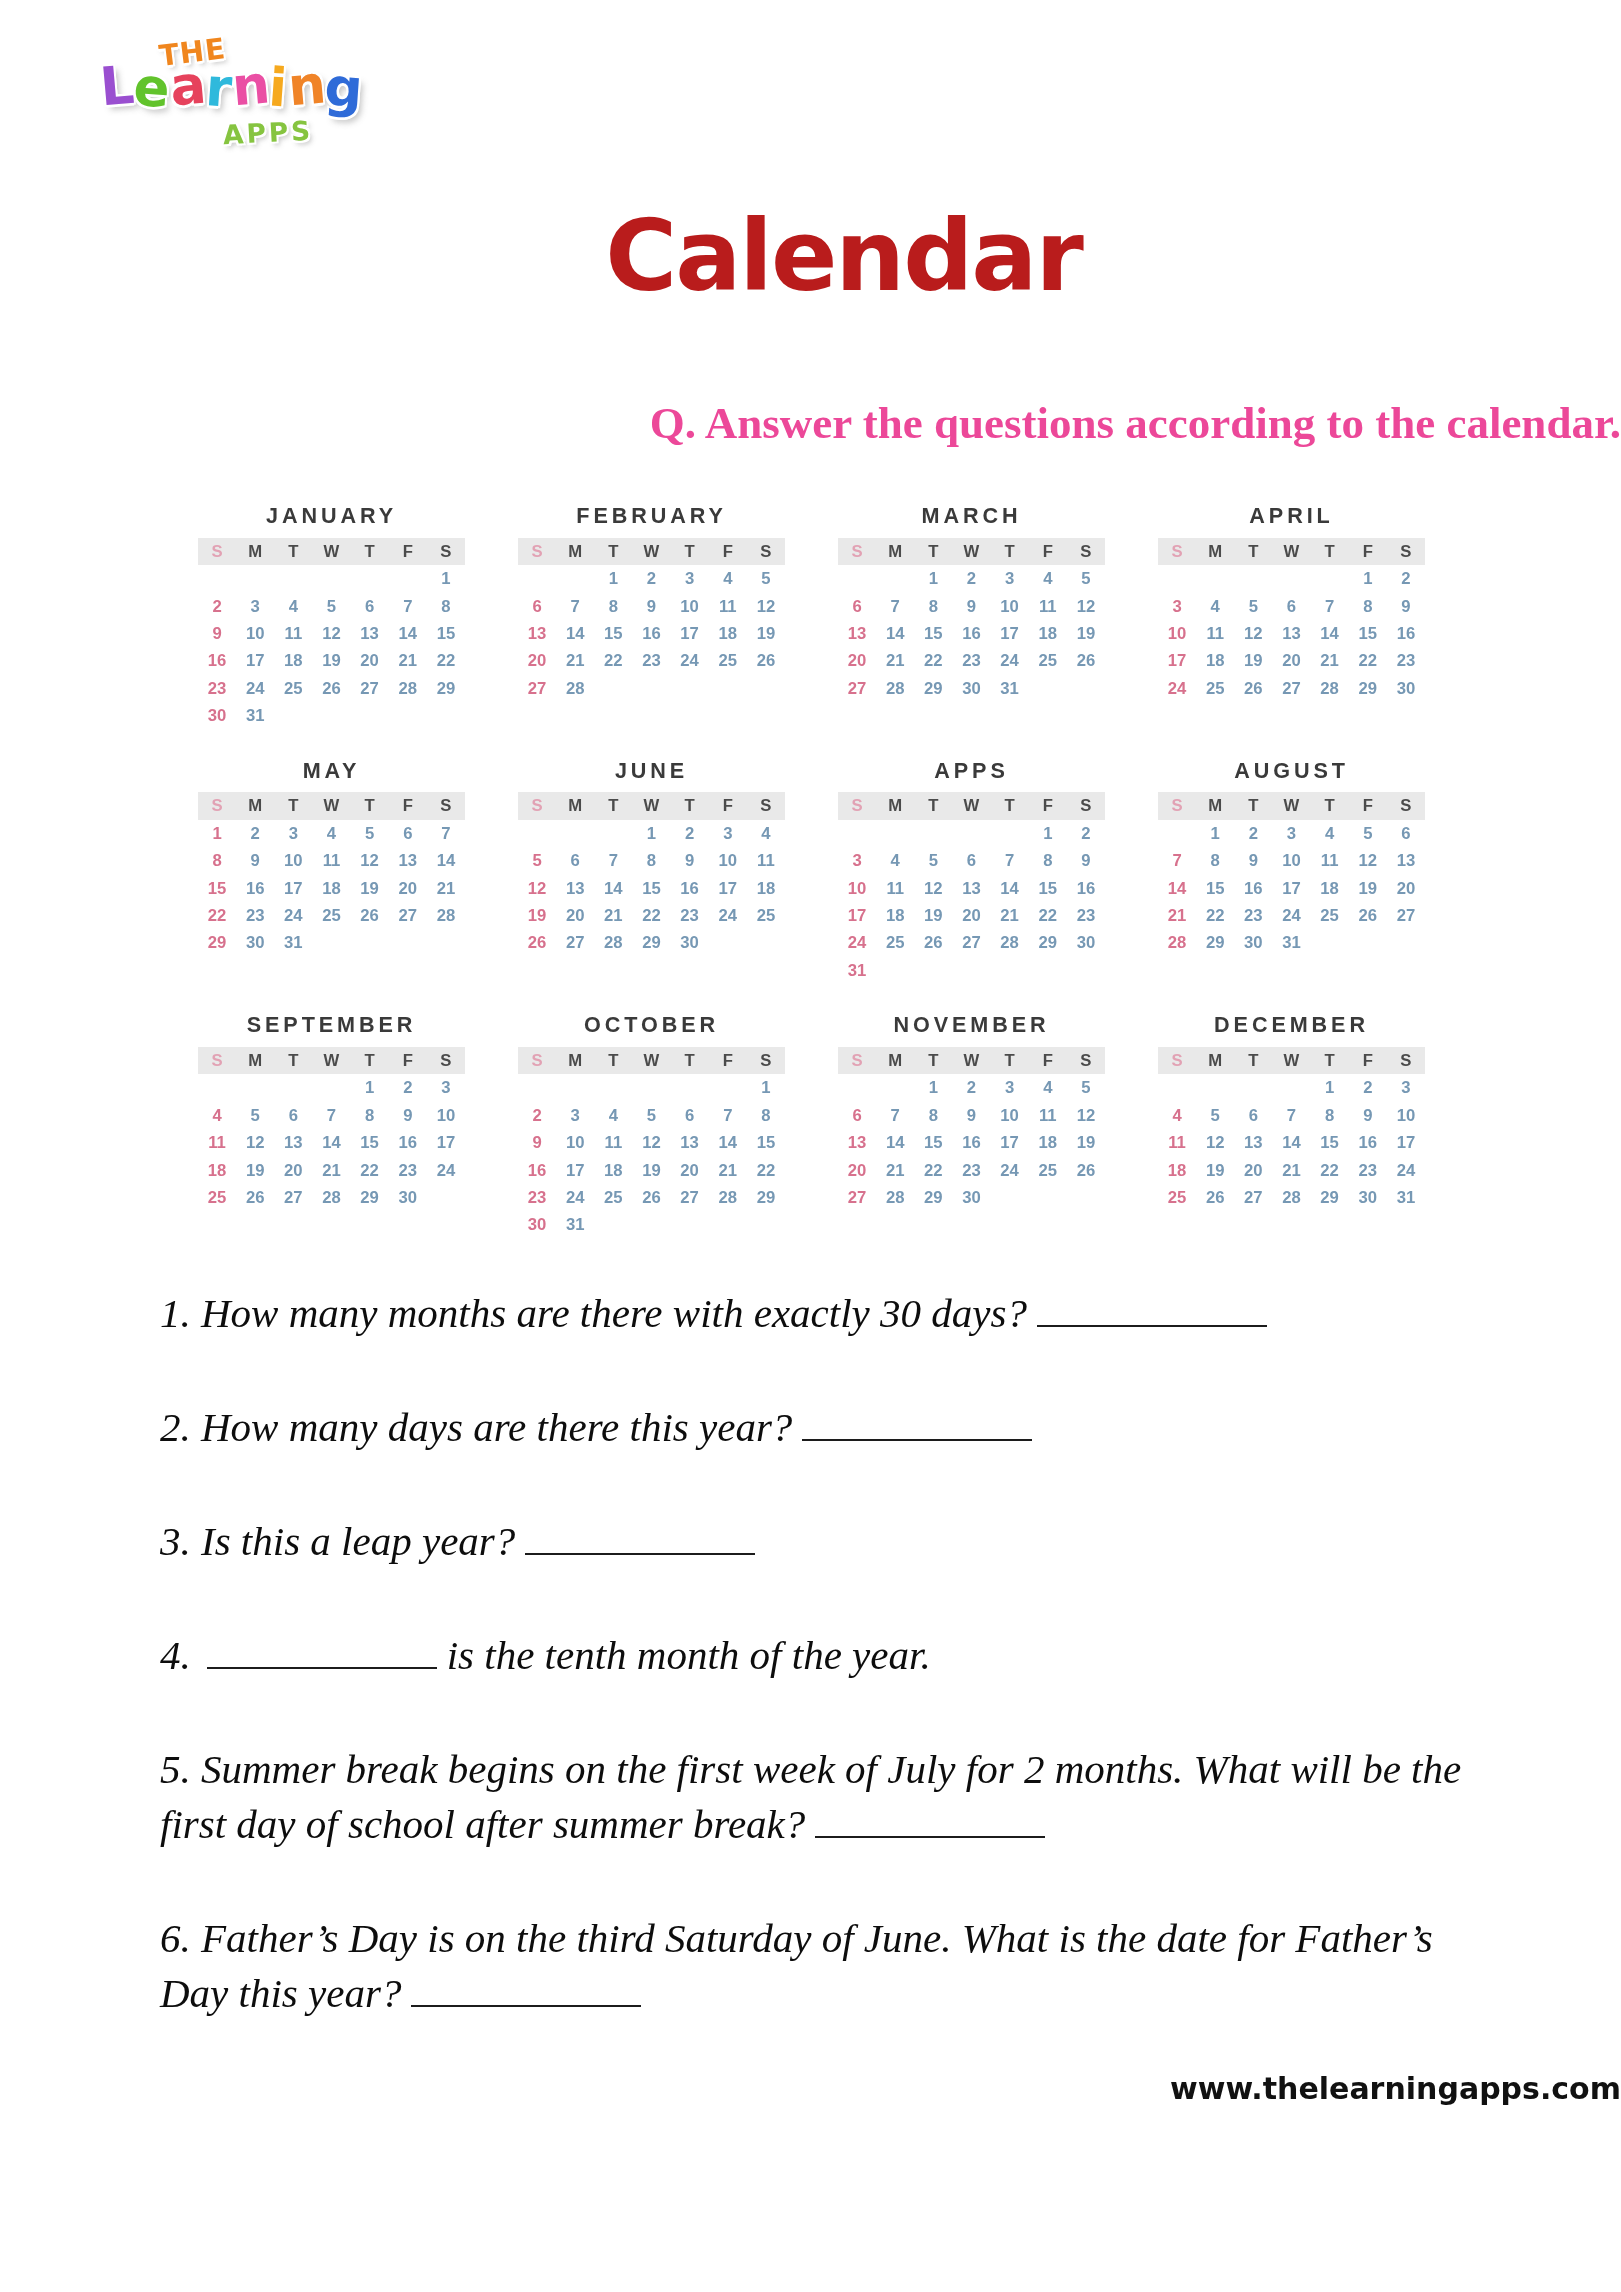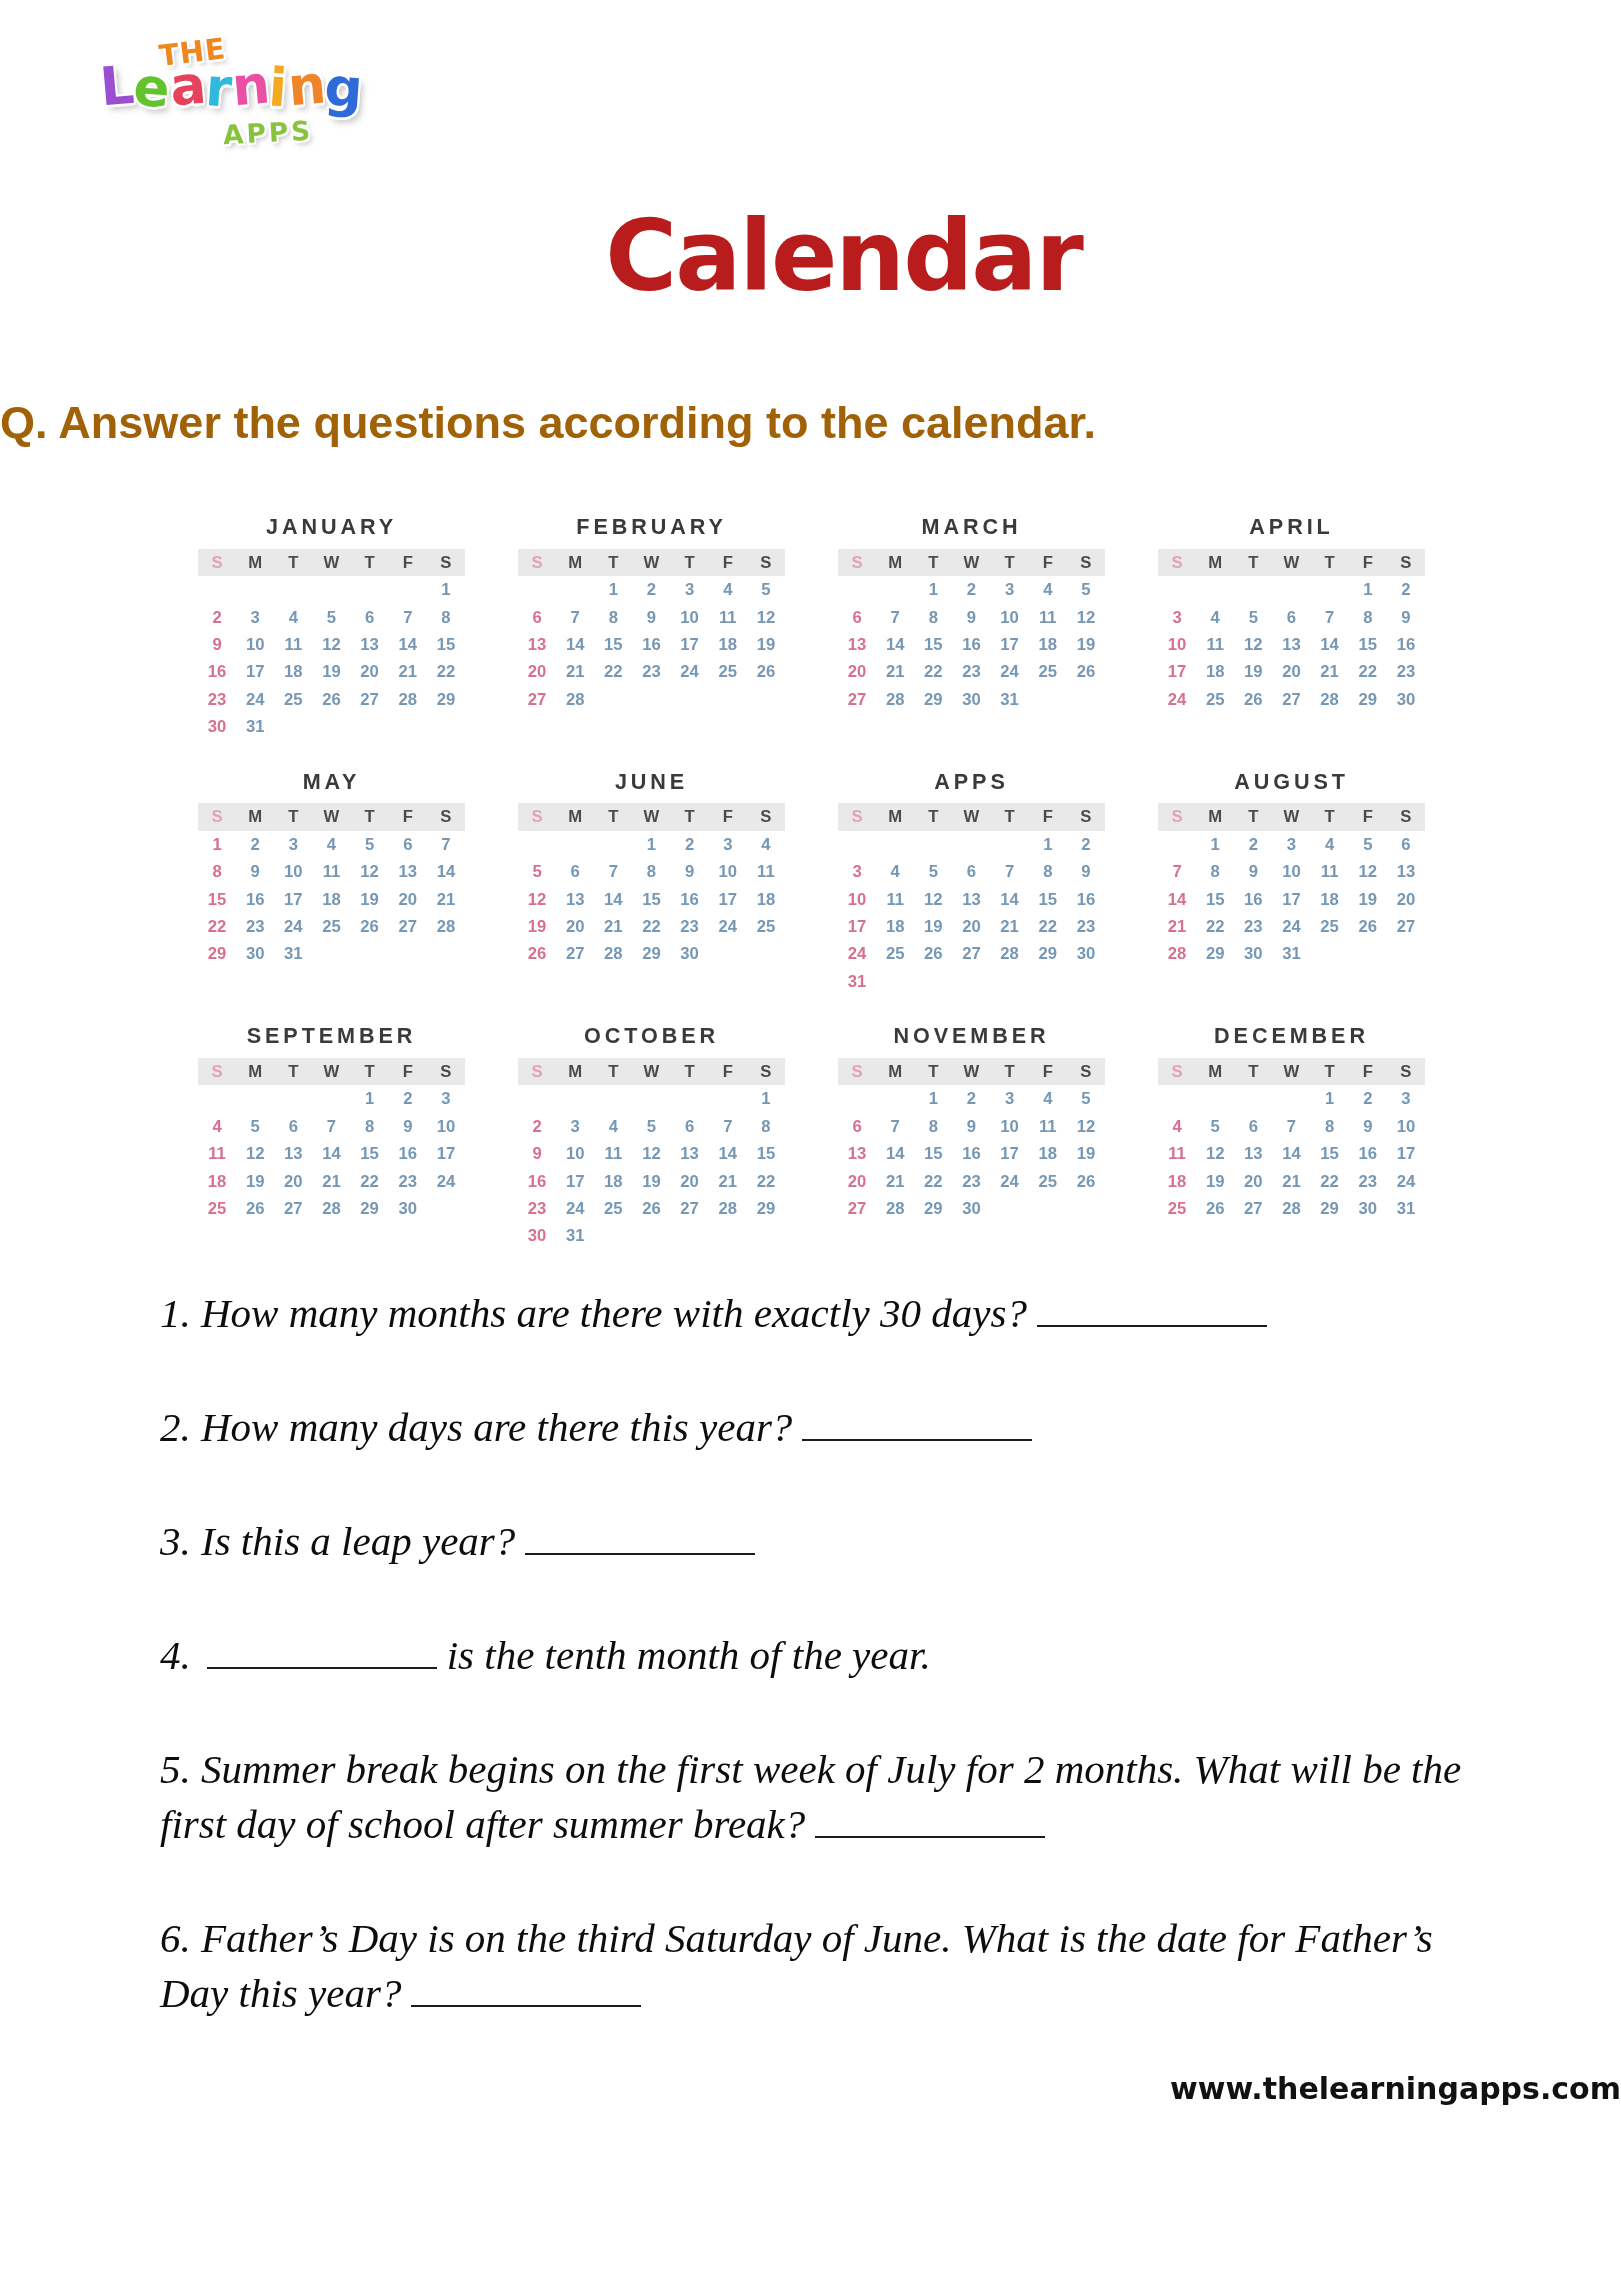--- a/index.html
+++ b/index.html
@@ -18,25 +18,25 @@
   .logo-learning .ll:nth-child(odd){transform:rotate(-5deg);}
   .logo-learning .ll:nth-child(even){transform:rotate(4deg) translateY(2px);}
   .logo-apps{position:absolute;left:125px;top:80px;font-family:"DejaVu Sans",sans-serif;
     font-weight:bold;font-size:26.5px;letter-spacing:2.9px;transform:rotate(-3deg);
     text-shadow:-2px -2px 0 #fff,2px -2px 0 #fff,-2px 2px 0 #fff,2px 2px 0 #fff,2.9px 3.9px 4.9px rgba(80,80,80,.35);}
 
   
   .title{position:absolute;left:0;top:194px;width:100%;margin:9px;text-align:center;
     font-family:"DejaVu Sans",sans-serif;font-weight:800;font-size:98px;line-height:1.1;
     color:#b91c1c;letter-spacing:-2px;padding-left:24px;}
-  .q-heading{position:absolute;left:0;top:397px;width:100%;text-align:left;
-    font-family:Liberation Sans, sans-serif;font-weight:bold;font-size:45px;color:#a16207;}
+  .q-heading{position:absolute;left:0;top:397px;width:100%;text-align:right;
+    font-family:Liberation Serif, serif;font-weight:bold;font-size:45px;color:#ec4899;}
 
   
-  .calendar{position:absolute;left:198px;top:514px;width:1225px;
+  .calendar{position:absolute;left:198px;top:503px;width:1225px;
     display:grid;grid-template-columns:repeat(4,267px);column-gap:53px;row-gap:21.6px;}
   .month-card{width:267px;height:233px;}
   .month-title{text-align:center;font-weight:bold;font-size:21.6px;letter-spacing:3.9px;
     color:#3a3a3a;margin-bottom:8.8px;font-family:"Liberation Sans",sans-serif;}
   .week{display:grid;grid-template-columns:repeat(7,1fr);}
   .week.header{background:#e9e9e9;}
   .cell{height:27.4px;line-height:27.4px;text-align:center;font-weight:bold;font-size:16.7px;}
   .hcell{color:#4b4b4b;}
   .dcell{color:#7698b4;}
   .cell.sun{color:#d7718d;}

